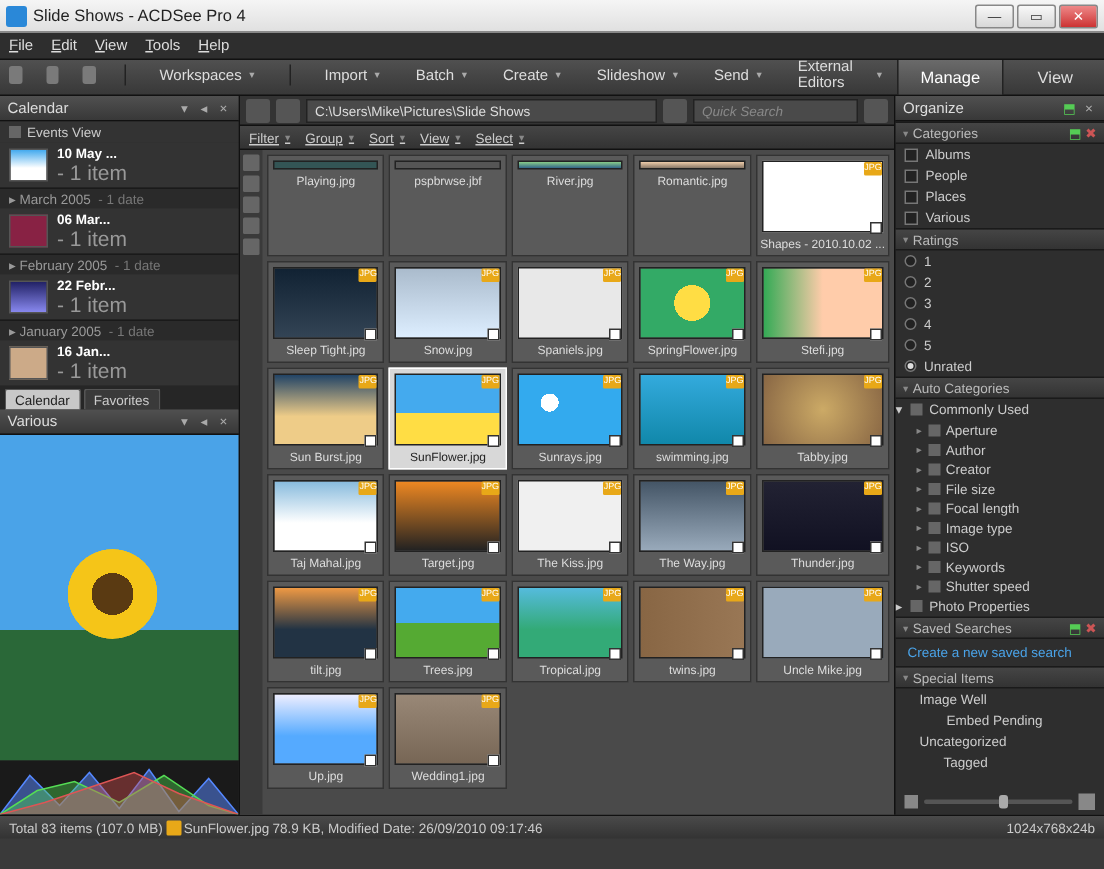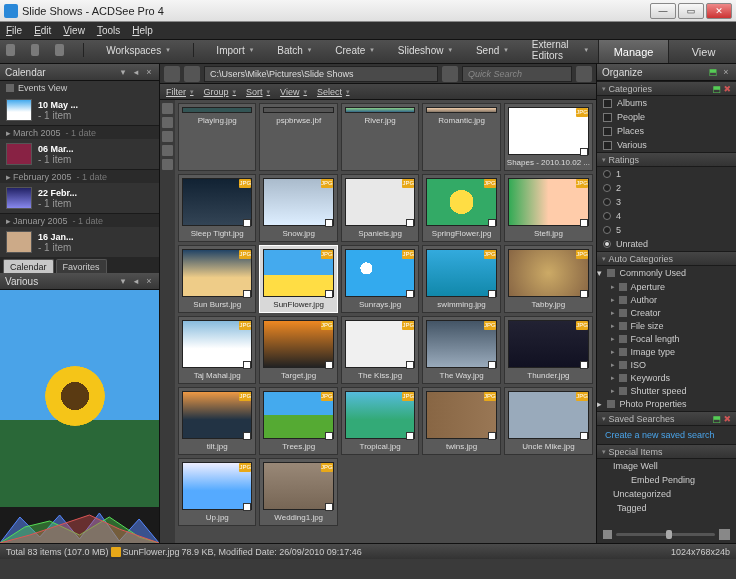--- a/index.html
+++ b/index.html
@@ -44,21 +44,21 @@
 .sectionhdr .tri { font-size: 7px; margin-right: 3px; color: #888; }
 
 
 .calbody { flex: 0 0 auto; }
 .ev { height: 14px; background: #333; display: flex; align-items: center; padding: 0 6px; color: #ccc; font-size: 9px; gap: 4px; }
 .evicon { width: 8px; height: 8px; background: #666; }
 .month { height: 14px; background: #2a2a2a; color: #999; font-size: 9px; display: flex; align-items: center; padding: 0 6px; border-top: 1px solid #1a1a1a; }
 .dayrow { height: 30px; display: flex; align-items: center; padding: 2px 6px; gap: 6px; background: #333; }
 .daythumb { width: 26px; height: 22px; border: 1px solid #555; }
 .daytext { color: #fff; font-size: 9px; font-weight: bold; }
-.daycount { color: #999; font-size: 10px; }
+.daycount { color: #999; font-size: 14px; }
 .tabstrip { height: 16px; background: #262626; display: flex; align-items: flex-end; padding: 0 3px; }
 .tab { height: 14px; padding: 0 6px; font-size: 9px; background: #3a3a3a; color: #ccc; border: 1px solid #555; border-bottom: none; margin-right: 2px; display: flex; align-items: center; border-radius: 2px 2px 0 0; }
 .tab.active { background: #c8c8c8; color: #222; }
 
 
 .previewbody { flex: 1; display: flex; flex-direction: column; }
 .previewimg { flex: 1; background: linear-gradient(#4aa3e8 60%, #2a6838 60%); position: relative; }
 .sunflower { position: absolute; left: 28%; top: 35%; width: 60px; height: 60px; background: radial-gradient(circle, #5a3a12 0 14px, #f5c518 14px 30px, transparent 30px); border-radius: 50%; }
 .histogram { height: 36px; background: #1a1a1a; position: relative; overflow: hidden; }
 .histogram svg { width: 100%; height: 100%; }
@@ -549,21 +549,21 @@
         <div class="orgitem">
           <span style="margin-left:10px">Image Well</span>
         </div>
         <div class="orgitem">
           <span style="margin-left:28px">Embed Pending</span>
         </div>
         <div class="orgitem">
           <span style="margin-left:10px">Uncategorized</span>
         </div>
         <div class="orgitem">
-          <span style="margin-left:14px">Tagged</span>
+          <span style="margin-left:26px">Tagged</span>
         </div>
       </div>
     <div class="sliderrow">
       <div class="gsicon" style="width:9px;height:9px;background:#888"></div>
       <div class="slider">
           <div class="knob"></div>
         </div>
       <div class="gsicon" style="width:11px;height:11px;background:#888"></div>
     </div>
   </div>

